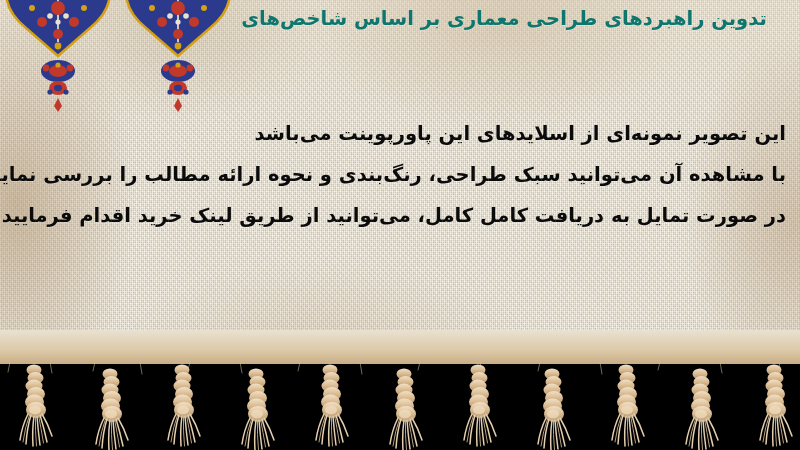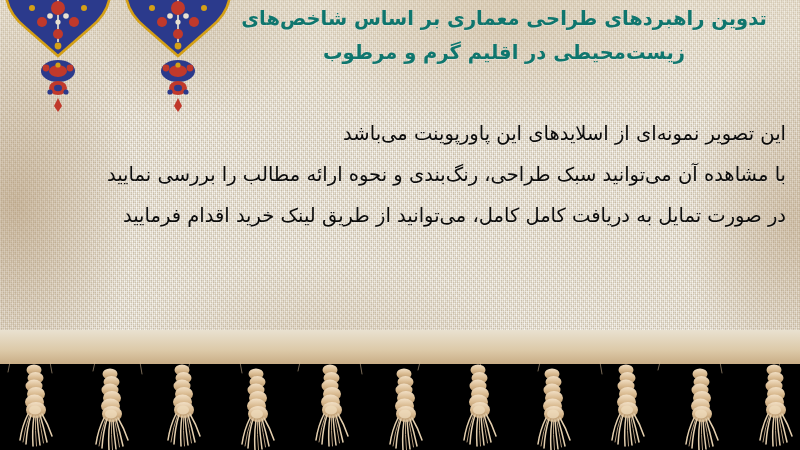--- a/index.html
+++ b/index.html
@@ -101,21 +101,21 @@
     position: absolute;
     right: 14px;
     top: 113px;
     width: 775px;
     text-align: right;
     direction: rtl;
     color: #0b0b0b;
   }
   .body-line {
     font-size: 19.5px;
-    font-weight: normal;
+    font-weight: bold;
     line-height: 41px;
     white-space: nowrap;
     text-shadow: 0 1px 0 rgba(255,255,255,0.22);
   }
   .body-line.l1 { font-size: 19.5px; }
 
   
   .blackband {
     position: absolute;
     left: 0;
@@ -264,21 +264,20 @@
         <ellipse cx="60" cy="158" rx="4" ry="3.2" fill="#2b3a8c"></ellipse>
         <circle cx="52" cy="162" r="2.6" fill="#2b3a8c"></circle>
         <circle cx="68" cy="162" r="2.6" fill="#2b3a8c"></circle>
         <path d="M 60 168 L 64 176 L 60 182 L 56 176 Z" fill="#c0392b"></path>
       </g>
     </svg>
   </div>
 
   <div class="title">
     <div>تدوین راهبردهای طراحی معماری بر اساس شاخص‌های</div>
-    <div>زیست‌محیطی در اقلیم گرم و مرطوب</div>
   </div>
 
   <div class="body-block">
     <div class="body-line l1">این تصویر نمونه‌ای از اسلایدهای این پاورپوینت می‌باشد</div>
     <div class="body-line">با مشاهده آن می‌توانید سبک طراحی، رنگ‌بندی و نحوه ارائه مطالب را بررسی نمایید</div>
     <div class="body-line">در صورت تمایل به دریافت کامل کامل، می‌توانید از طریق لینک خرید اقدام فرمایید</div>
   </div>
 
   <div class="blackband"></div>
 

